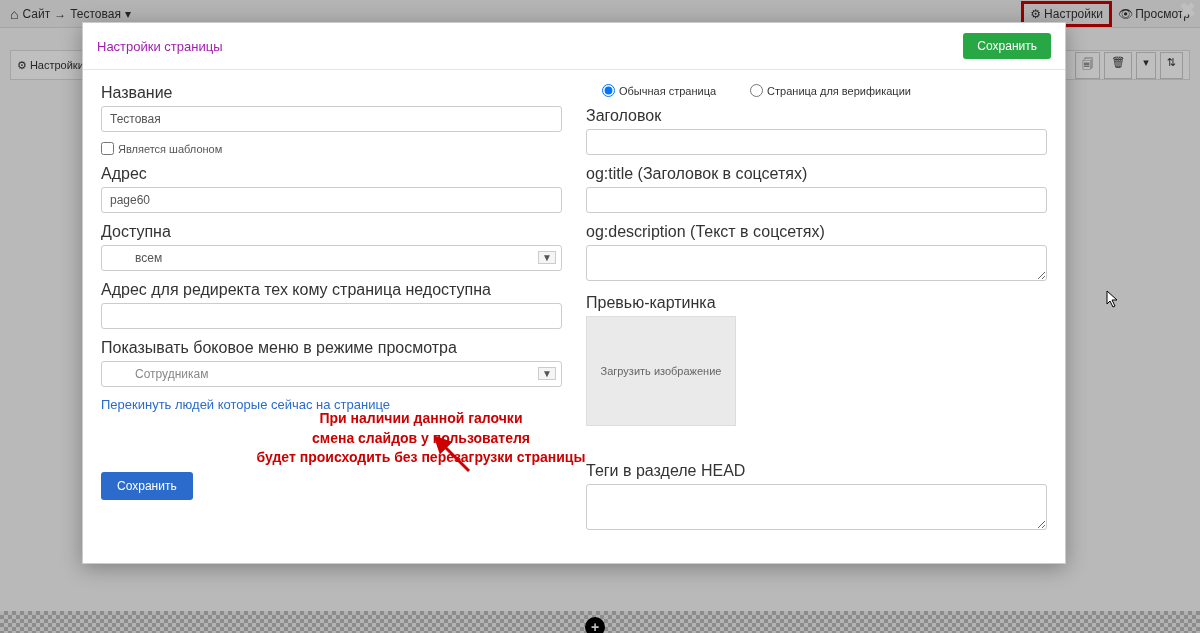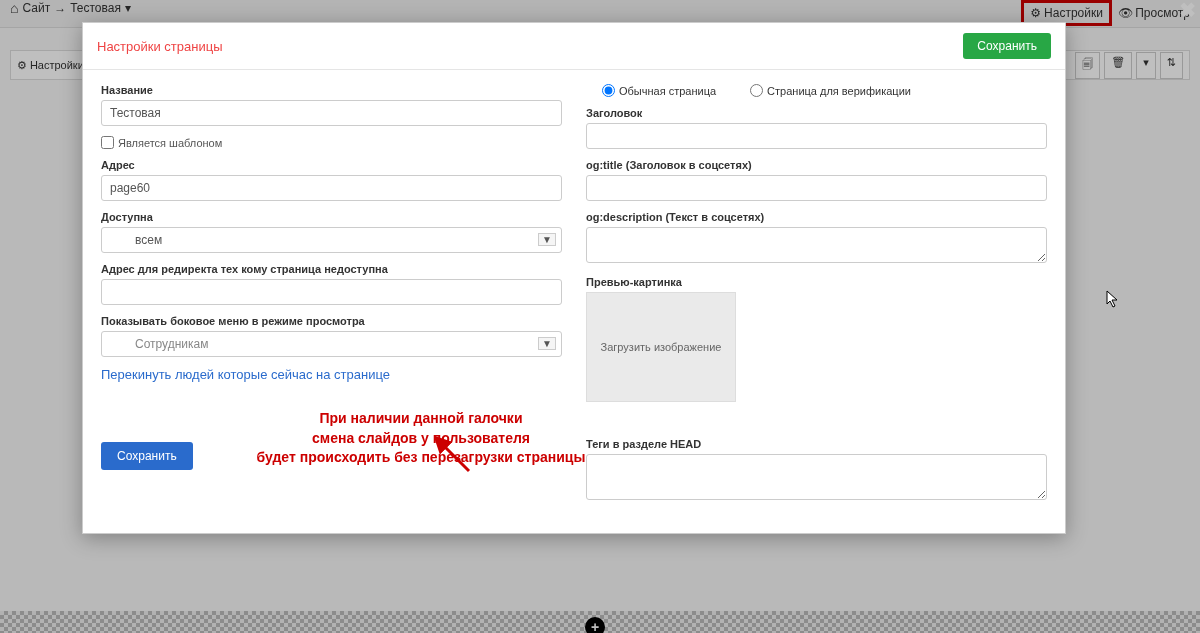--- a/index.html
+++ b/index.html
@@ -1,46 +1,46 @@
 <!DOCTYPE html>
 <html><head>
 <meta charset="utf-8">
 <style>
 * { box-sizing: border-box; margin: 0; padding: 0; font-family: Arial, Helvetica, sans-serif; }
 body { background: #f7f7f7; width: 1200px; height: 633px; overflow: hidden; position: relative; font-size: 12px; color: #333; }
 
 
-.topbar { position: absolute; top: 0; left: 0; right: 0; height: 28px; background: #f0f0f0; display: flex; align-items: flex-start; padding: 0 10px; border-bottom: 1px solid #ddd; }
+.topbar { position: absolute; top: 0; left: 0; right: 0; height: 28px; background: #f0f0f0; display: flex; align-items: center; padding: 0 10px; border-bottom: 1px solid #ddd; }
 .breadcrumb { display: flex; align-items: center; gap: 4px; font-size: 12px; }
 .topbar-right { margin-left: auto; display: flex; align-items: center; gap: 6px; }
 
 
 .top-settings-btn { border: 3px solid #c00; padding: 3px 6px; display: flex; align-items: center; gap: 3px; font-size: 12px; background: #f0f0f0; }
 .top-preview { font-size: 12px; display: flex; align-items: center; gap: 2px; }
 .close-top { font-size: 20px; font-weight: bold; color: #fff; position: absolute; right: 4px; top: -2px; }
 
 
 .toolbar-bg { position: absolute; top: 50px; left: 10px; right: 10px; height: 30px; border: 1px solid #ddd; background: #fff; display: flex; align-items: center; padding: 0 6px; }
 .toolbar-bg .left-btn { font-size: 11px; display: flex; align-items: center; gap: 3px; }
 .toolbar-bg .right-btns { margin-left: auto; display: flex; gap: 4px; }
 .mini-btn { border: 1px solid #ccc; padding: 3px 6px; background: #fff; font-size: 11px; }
 
 
 .modal-backdrop { position: absolute; inset: 0; background: rgba(0,0,0,0.25); }
 
 
 .modal { position: absolute; top: 22px; left: 82px; width: 984px; background: #fff; border: 1px solid #ccc; box-shadow: 0 4px 20px rgba(0,0,0,0.3); }
 .modal-header { display: flex; align-items: center; padding: 10px 14px; border-bottom: 1px solid #e5e5e5; font-size: 13px; }
-.modal-header .title { color: #ef4444; }
+.modal-header .title { color: #a21caf; }
 .btn-save-top { margin-left: auto; background: #28a745; color: #fff; border: none; padding: 6px 14px; border-radius: 3px; font-size: 12px; cursor: pointer; }
 
 .modal-body { padding: 14px 18px 20px; display: flex; gap: 24px; }
 .col { flex: 1; }
 .form-group { margin-bottom: 10px; }
-.form-group label.lbl { display: block; font-weight: bold; font-size: 11px; margin-bottom: 4px; }
+.form-group label.lbl { display: block; font-weight: normal; font-size: 16px; margin-bottom: 4px; }
 .form-control { width: 100%; border: 1px solid #ccc; padding: 5px 8px; font-size: 12px; border-radius: 3px; background: #fff; color: #555; }
 .form-control.select { appearance: none; padding-left: 33px; }
 .select-wrap { position: relative; }
 .select-wrap .caret { position: absolute; right: 6px; top: 6px; font-size: 10px; color: #555; pointer-events: none; border: 1px solid #ccc; padding: 0 3px; background: #f5f5f5; }
 textarea.form-control { resize: both; height: 36px; }
 .checkbox-line { font-size: 11px; color: #555; display: flex; align-items: center; gap: 4px; margin-top: 2px; }
 
 
 .highlight-checkbox { border: 3px solid #c00; padding: 4px 6px; display: inline-flex; align-items: center; gap: 5px; font-size: 11px; margin-top: 8px; }
 .link-text { color: #2a6bcc; font-size: 13px; margin-top: 8px; cursor: pointer; }

